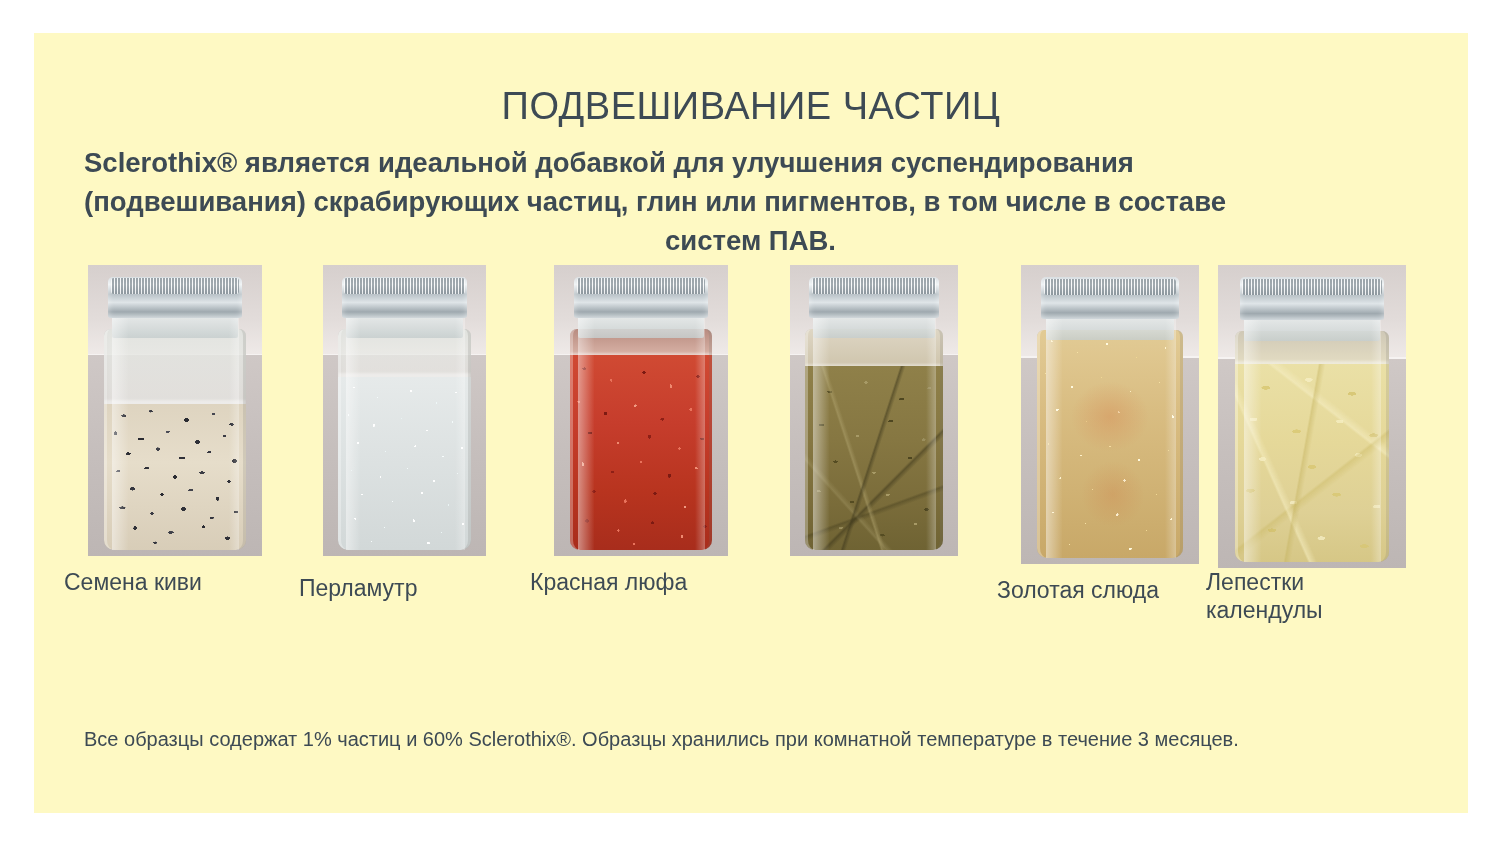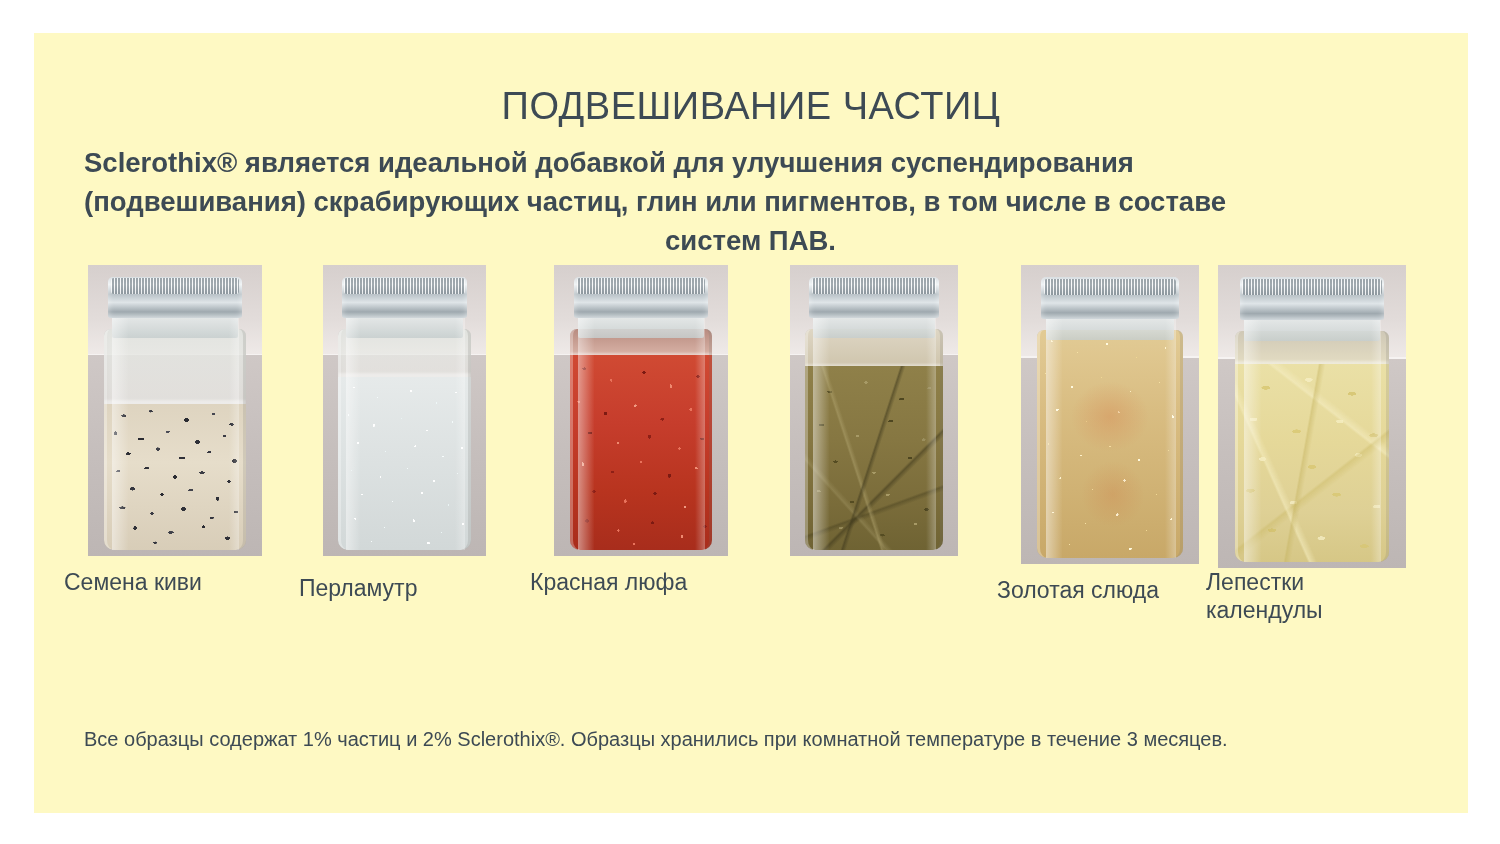--- a/index.html
+++ b/index.html
@@ -553,15 +553,15 @@
         </div>
       </div>
       <div class="caption" style="left:-12px; width:212px; top:303px;">
         <div>Лепестки</div>
         <div>календулы</div>
       </div>
     </div>
 
   </div>
 
-  <div id="footnote">Все образцы содержат 1% частиц и 2% Sclerothix®. Образцы хранились при комнатной температуре в течение 3 месяцев.</div>
+  <div id="footnote">Все образцы содержат 1% частиц и 60% Sclerothix®. Образцы хранились при комнатной температуре в течение 3 месяцев.</div>
 
 </div>
 
 </body></html>

